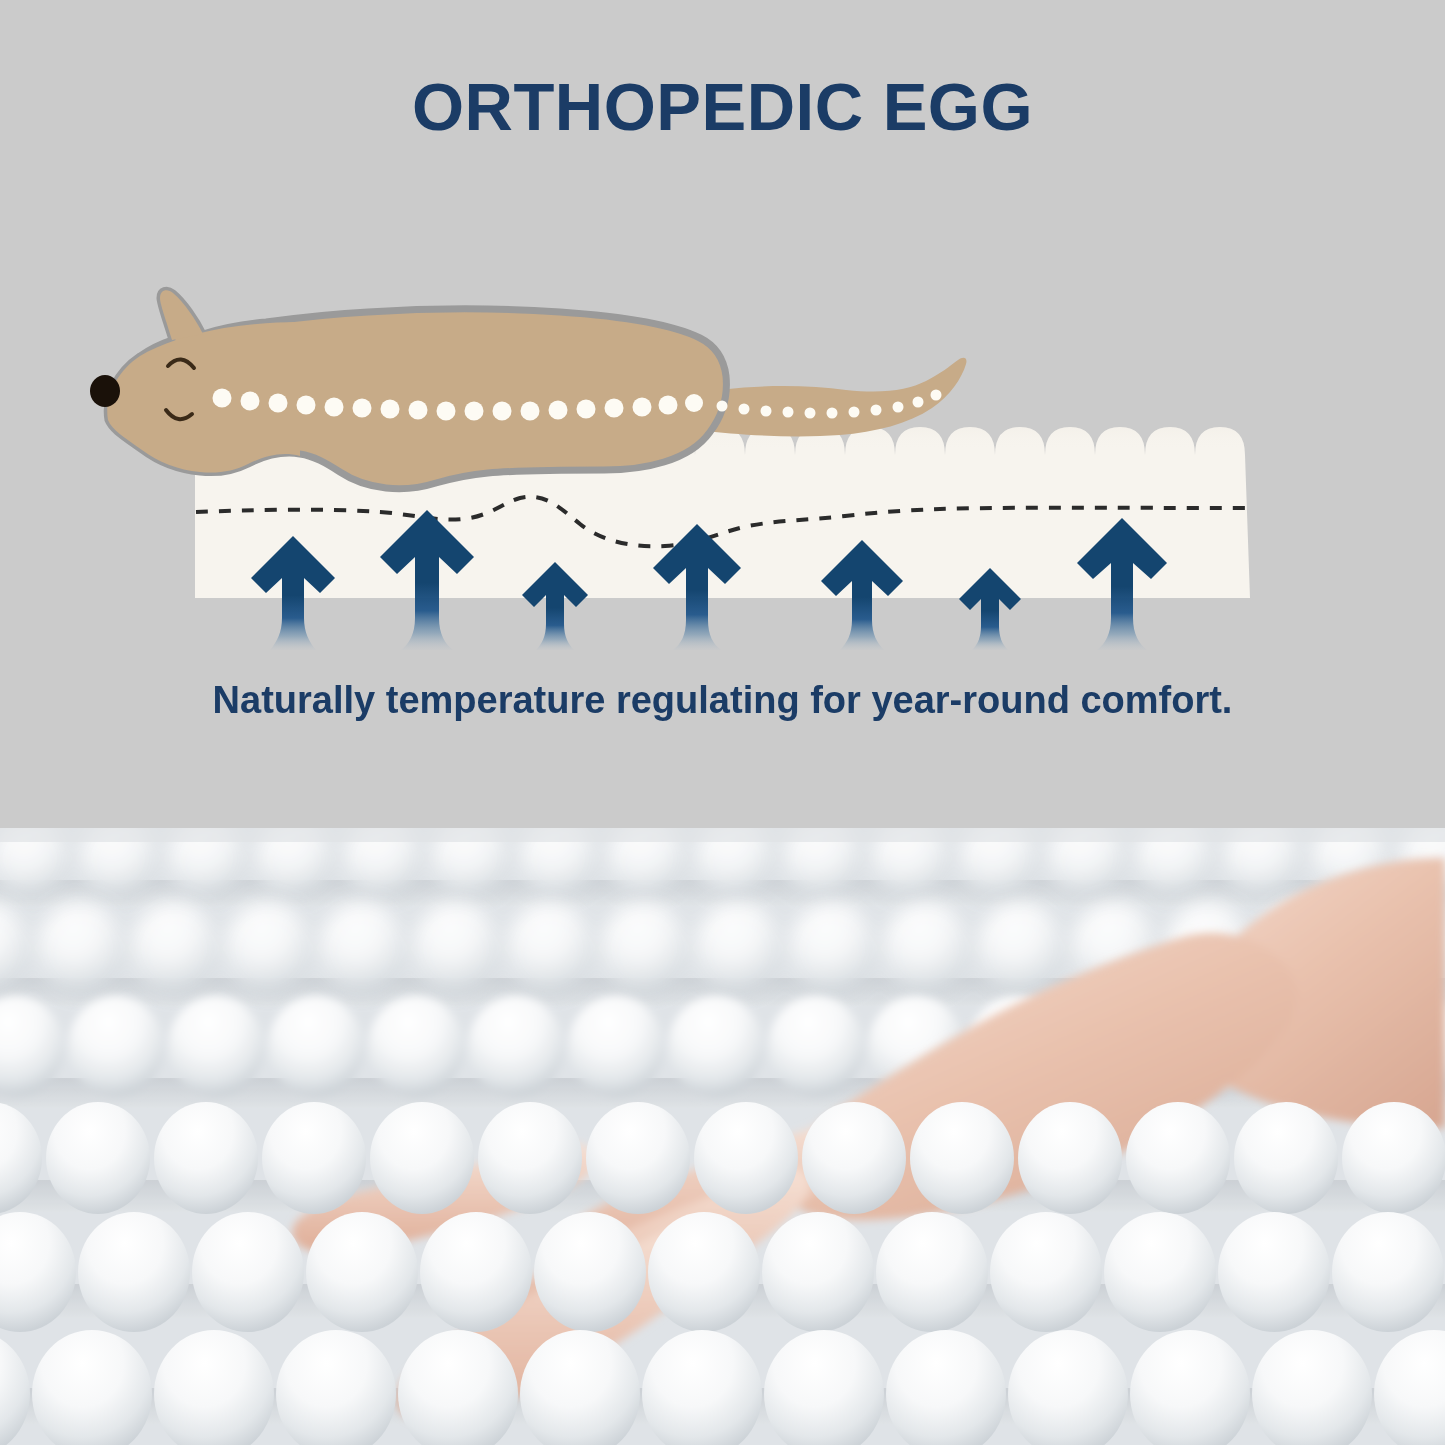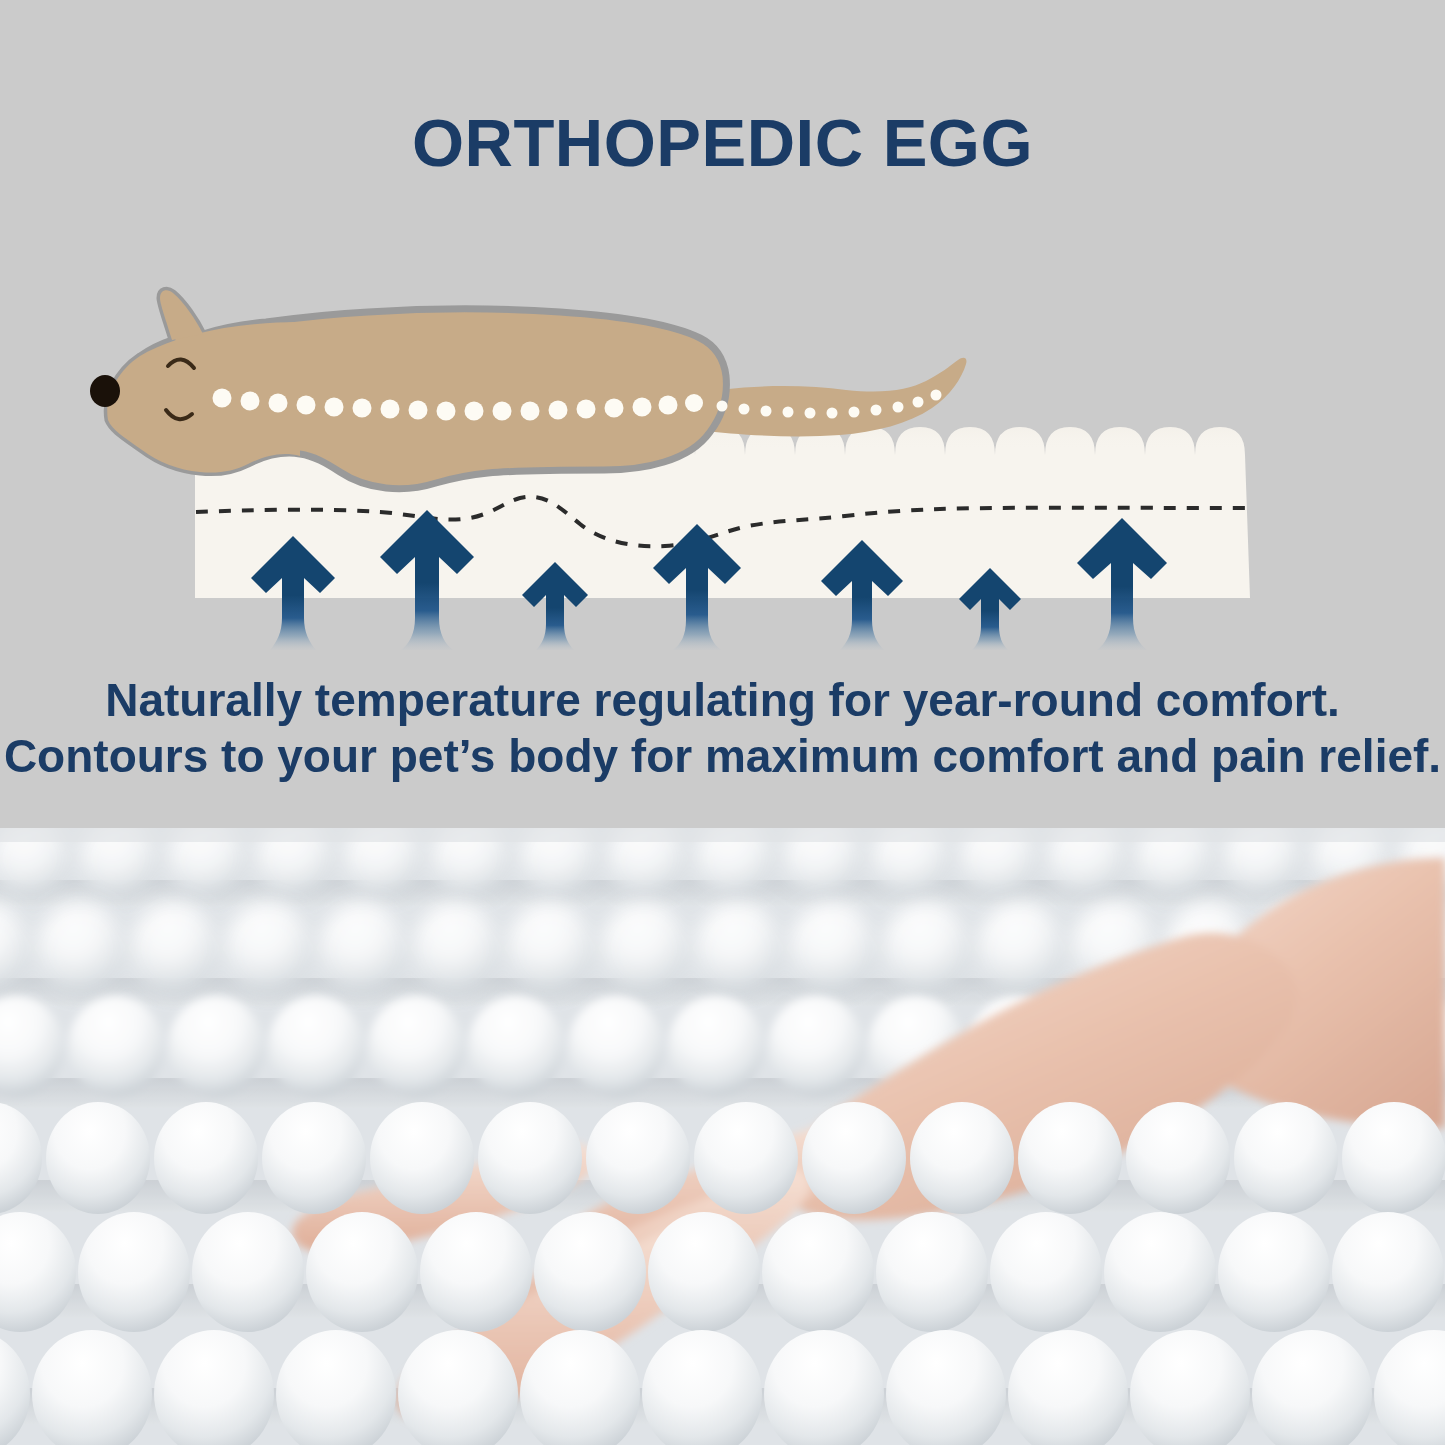--- a/index.html
+++ b/index.html
@@ -34,21 +34,21 @@
     width: 1445px;
     text-align: center;
     color: #1b3c66;
     font-family: "Liberation Sans", sans-serif;
     font-weight: bold;
     font-size: 67px;
     line-height: 82px;
     letter-spacing: 0.5px;
     text-transform: uppercase;
   }
-  #headline .hl-line { display: block; white-space: pre; margin-top: 36px; }
+  #headline .hl-line { display: block; white-space: pre; }
 
   
   #illustration {
     position: absolute;
     left: 0;
     top: 280px;
     width: 1445px;
     height: 370px;
   }
   #illustration svg { display: block; }
@@ -56,21 +56,21 @@
   
   #caption {
     position: absolute;
     left: 0;
     top: 672px;
     width: 1445px;
     text-align: center;
     color: #1b3c66;
     font-family: "Liberation Sans Narrow", "Liberation Sans", sans-serif;
     font-weight: bold;
-    font-size: 46px;
+    font-size: 38px;
     line-height: 56px;
   }
   #caption .cap-line { display: block; white-space: pre; }
 
   
   #photo {
     position: absolute;
     left: 0;
     top: 828px;
     width: 1445px;
@@ -248,21 +248,20 @@
           <path d="M697,244 L741,288 L725,304 L708,288 L708,340 C708,355 713,364 721,370 L673,370 C681,364 686,355 686,340 L686,288 L669,304 L653,288 Z"></path>
           <path d="M862,260 L903,301 L888,316 L872,301 L872,340 C872,354 877,363 884,370 L840,370 C847,363 852,354 852,340 L852,301 L836,316 L821,301 Z"></path>
           <path d="M990,288 L1021,319 L1010,330 L999,319 L999,346 C999,357 1002,364 1008,370 L972,370 C978,364 981,357 981,346 L981,319 L970,330 L959,319 Z"></path>
           <path d="M1122,238 L1167,283 L1151,299 L1133,283 L1133,338 C1133,354 1139,364 1147,370 L1097,370 C1105,364 1111,354 1111,338 L1111,283 L1093,299 L1077,283 Z"></path>
         </g>
       </svg>
     </div>
 
     <div id="caption">
       <span class="cap-line">Naturally temperature regulating for year-round comfort.</span>
-      <span class="cap-line">Contours to your pet’s body for maximum comfort and pain relief.</span>
     </div>
   </div>
 
   <div id="photo">
     <svg width="1445" height="617" viewBox="0 0 1445 617" xmlns="http://www.w3.org/2000/svg">
       <defs>
 
         <radialGradient id="peakG" cx="42%" cy="26%" r="74%">
           <stop offset="0%" stop-color="#ffffff"></stop>
           <stop offset="46%" stop-color="#f7f8f9"></stop>

